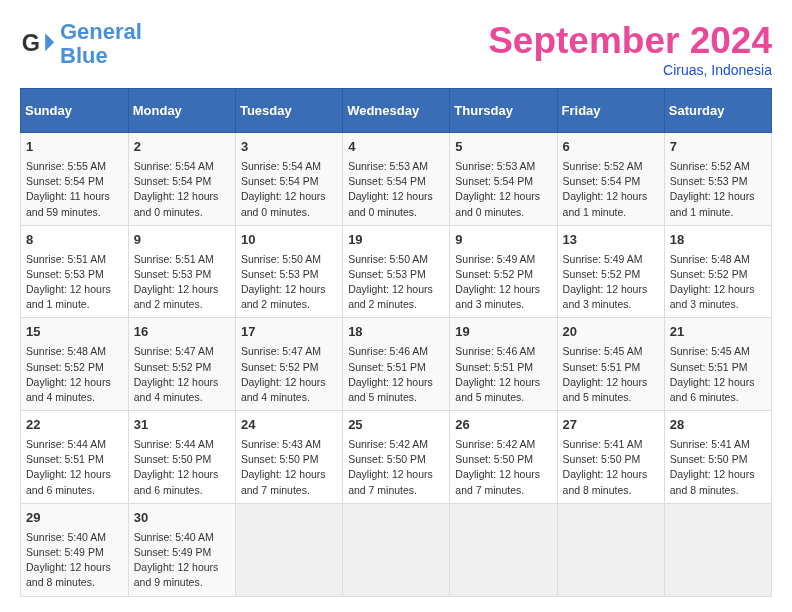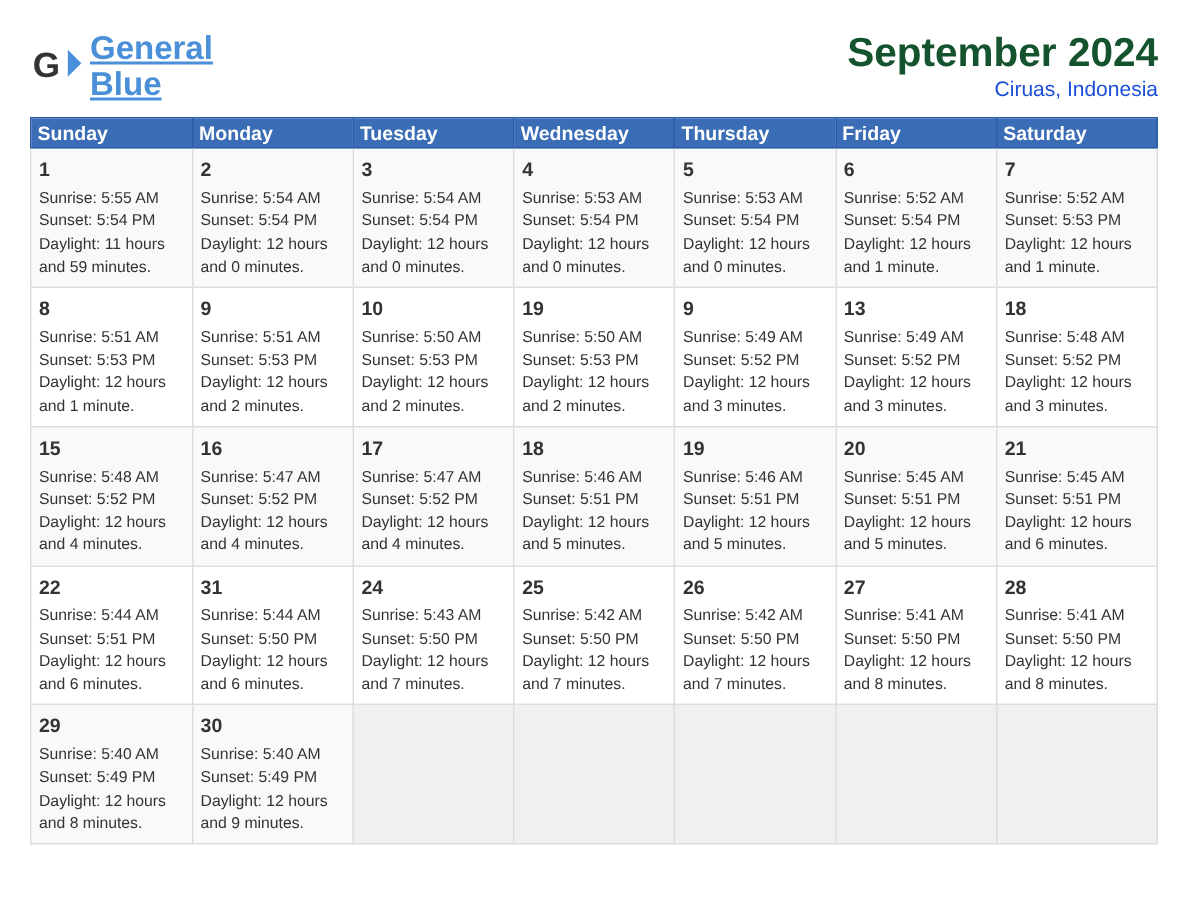--- a/index.html
+++ b/index.html
@@ -21,50 +21,49 @@
       align-items: center;
     }
     .logo-text {
       font-size: 22px;
       font-weight: bold;
       color: #333;
       line-height: 1.1;
     }
     .logo-text span {
       color: #4a90d9;
-      text-decoration: underline;
     }
     .logo-icon {
       width: 36px;
       height: 36px;
       margin-right: 4px;
     }
     .title-block {
       text-align: right;
     }
     .month-title {
-      font-size: 27px;
-      font-weight: bold;
-      color: #14532d;
+      font-size: 37px;
+      font-weight: bold;
+      color: #ec4899;
     }
     .subtitle {
       font-size: 14px;
       color: #1d4ed8;
     }
     table {
       width: 100%;
       border-collapse: collapse;
       font-size: 11px;
     }
     thead tr {
       background: #3a6db5;
       color: #fff;
     }
     thead th {
-      padding: 2px 4px;
+      padding: 14px 4px;
       text-align: left;
       font-size: 13px;
       font-weight: bold;
       border: 1px solid #2a5da5;
     }
     tbody tr {
       vertical-align: top;
     }
     tbody tr:nth-child(odd) {
       background: #f9f9f9;

